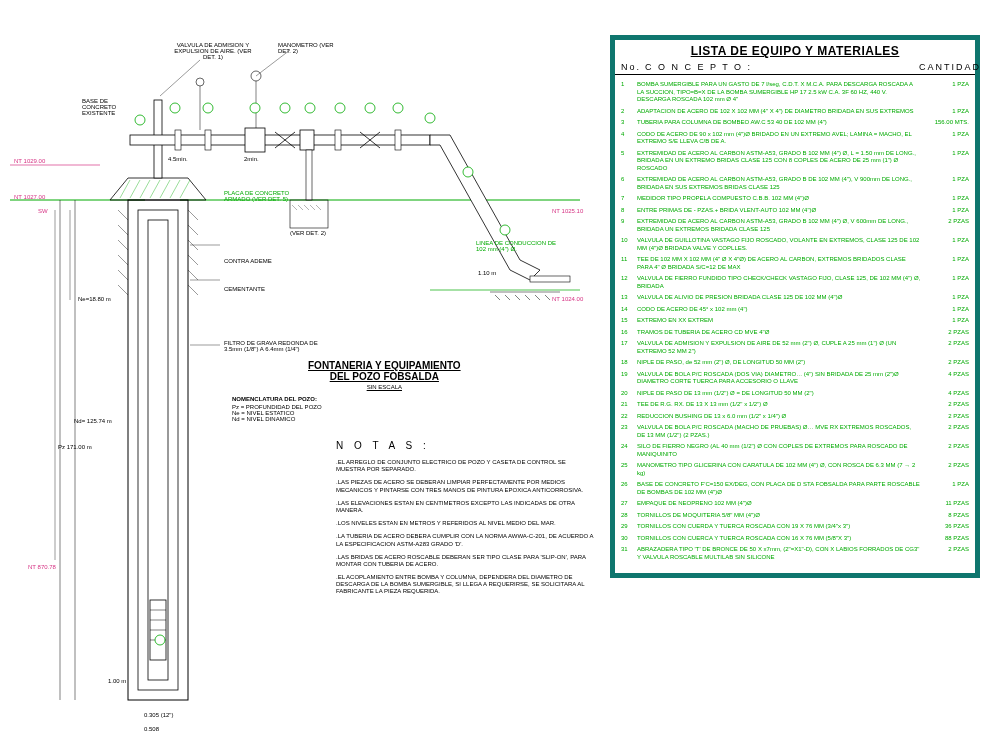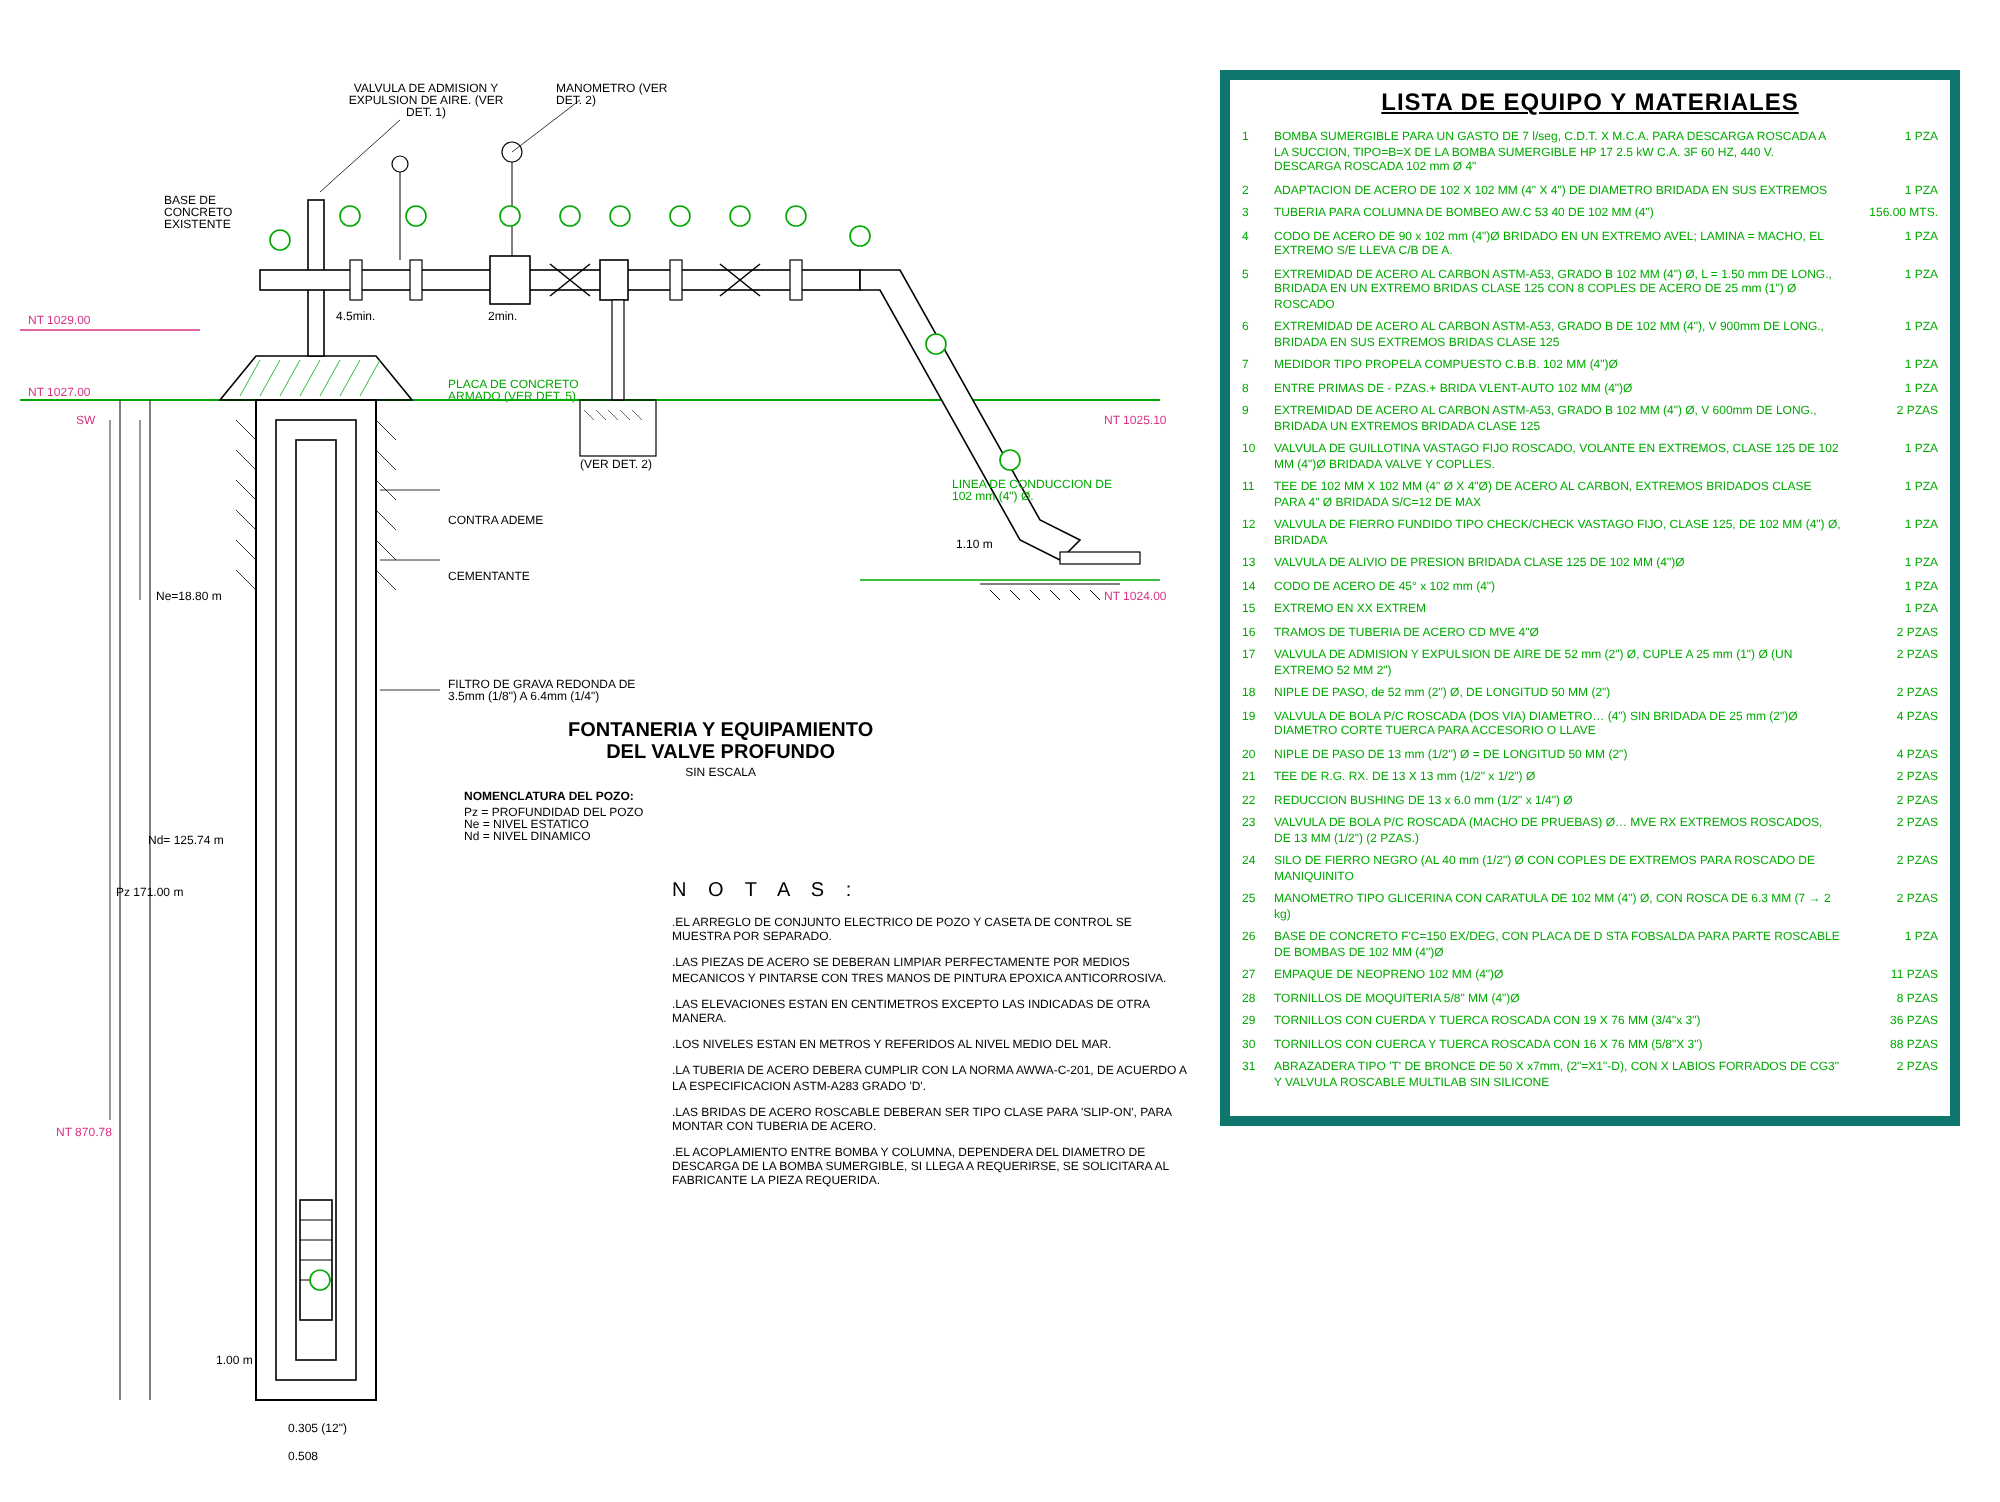--- a/index.html
+++ b/index.html
@@ -45,24 +45,25 @@
     font-size: 6px;
     color: #00aa00;
     line-height: 1.25;
     margin-bottom: 4px;
   }
   .mat-row .n { width: 16px; flex-shrink:0;}
   .mat-row .c { flex: 1; padding-right: 4px; word-break: break-word;}
   .mat-row .q { width: 44px; text-align: right; color:#00aa00; flex-shrink:0;}
   .title-block {
     position: absolute;
-    left: 284px;
+    left: 308px;
     top: 360px;
     font-size: 10px;
     text-align: center;
+    text-decoration: underline;
   }
   .notas-block {
     position: absolute;
     left: 336px;
     top: 440px;
     width: 260px;
   }
   .notas-title {
     font-size: 10px;
     letter-spacing: 4px;
@@ -233,21 +234,21 @@
 <div class="pink-label" style="left:28px; top:564px;">NT 870.78</div>
 <div class="black-label" style="left:168px; top:156px;">4.5min.</div>
 <div class="black-label" style="left:244px; top:156px;">2min.</div>
 <div class="black-label" style="left:478px; top:270px;">1.10 m</div>
 <div class="black-label" style="left:108px; top:678px;">1.00 m</div>
 <div class="black-label" style="left:144px; top:712px;">0.305 (12")</div>
 <div class="black-label" style="left:144px; top:726px;">0.508</div>
 
 <div class="title-block">
   <div style="font-weight:bold;">FONTANERIA Y EQUIPAMIENTO</div>
-  <div style="font-weight:bold;">DEL VALVE PROFUNDO</div>
+  <div style="font-weight:bold;">DEL POZO FOBSALDA</div>
   <div style="font-size:6px; margin-top:2px;">SIN ESCALA</div>
 </div>
 
 <div class="nomen-block">
   <div class="nomen-title">NOMENCLATURA DEL POZO:</div>
   <div>Pz = PROFUNDIDAD DEL POZO</div>
   <div>Ne = NIVEL ESTATICO</div>
   <div>Nd = NIVEL DINAMICO</div>
 </div>
 
@@ -257,20 +258,25 @@
   <div class="notas-item">.LAS PIEZAS DE ACERO SE DEBERAN LIMPIAR PERFECTAMENTE POR MEDIOS MECANICOS Y PINTARSE CON TRES MANOS DE PINTURA EPOXICA ANTICORROSIVA.</div>
   <div class="notas-item">.LAS ELEVACIONES ESTAN EN CENTIMETROS EXCEPTO LAS INDICADAS DE OTRA MANERA.</div>
   <div class="notas-item">.LOS NIVELES ESTAN EN METROS Y REFERIDOS AL NIVEL MEDIO DEL MAR.</div>
   <div class="notas-item">.LA TUBERIA DE ACERO DEBERA CUMPLIR CON LA NORMA AWWA-C-201, DE ACUERDO A LA ESPECIFICACION ASTM-A283 GRADO 'D'.</div>
   <div class="notas-item">.LAS BRIDAS DE ACERO ROSCABLE DEBERAN SER TIPO CLASE PARA 'SLIP-ON', PARA MONTAR CON TUBERIA DE ACERO.</div>
   <div class="notas-item">.EL ACOPLAMIENTO ENTRE BOMBA Y COLUMNA, DEPENDERA DEL DIAMETRO DE DESCARGA DE LA BOMBA SUMERGIBLE, SI LLEGA A REQUERIRSE, SE SOLICITARA AL FABRICANTE LA PIEZA REQUERIDA.</div>
 </div>
 
 <div class="materials-panel">
   <div class="materials-header">LISTA DE EQUIPO Y MATERIALES</div>
+  <div class="materials-cols">
+    <div class="col-no">No.</div>
+    <div class="col-concept">C O N C E P T O :</div>
+    <div class="col-qty">CANTIDAD</div>
+  </div>
   <div class="materials-body" id="materials-body">
       <div class="mat-row">
         <div class="n">1</div>
         <div class="c">BOMBA SUMERGIBLE PARA UN GASTO DE 7 l/seg, C.D.T. X M.C.A. PARA DESCARGA ROSCADA A LA SUCCION, TIPO=B=X DE LA BOMBA SUMERGIBLE HP 17 2.5 kW C.A. 3F 60 HZ, 440 V. DESCARGA ROSCADA 102 mm Ø 4"</div>
         <div class="q">1 PZA</div>
       </div>
       <div class="mat-row">
         <div class="n">2</div>
         <div class="c">ADAPTACION DE ACERO DE 102 X 102 MM (4" X 4") DE DIAMETRO BRIDADA EN SUS EXTREMOS</div>
         <div class="q">1 PZA</div>

